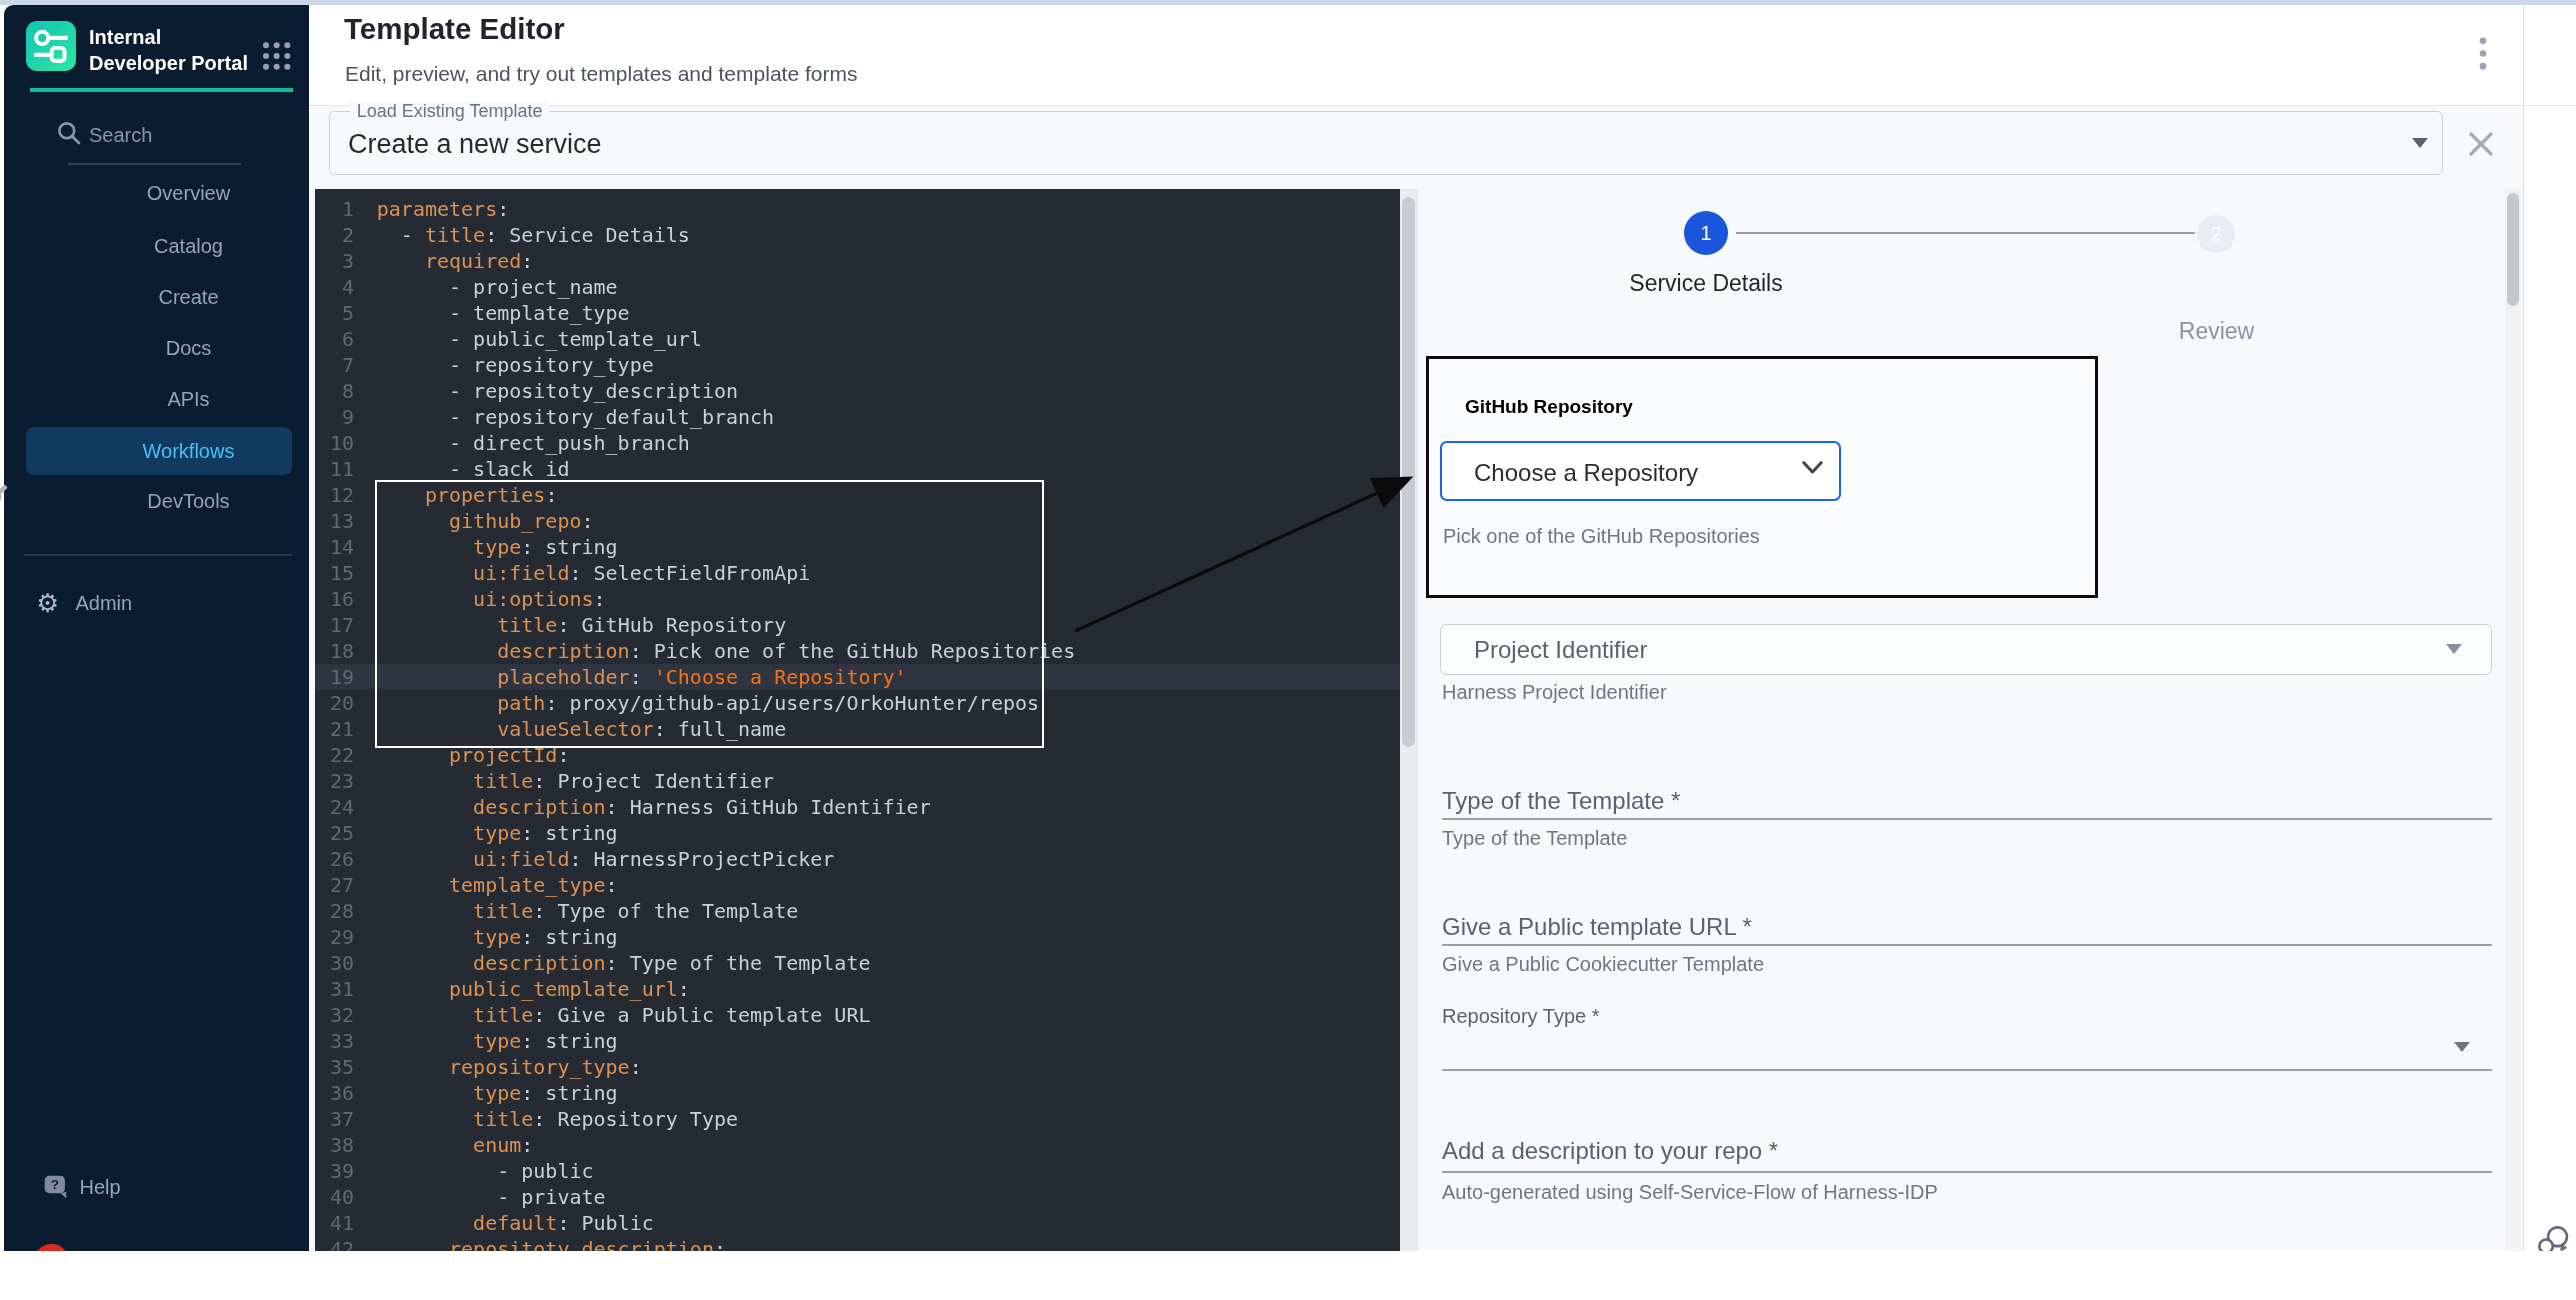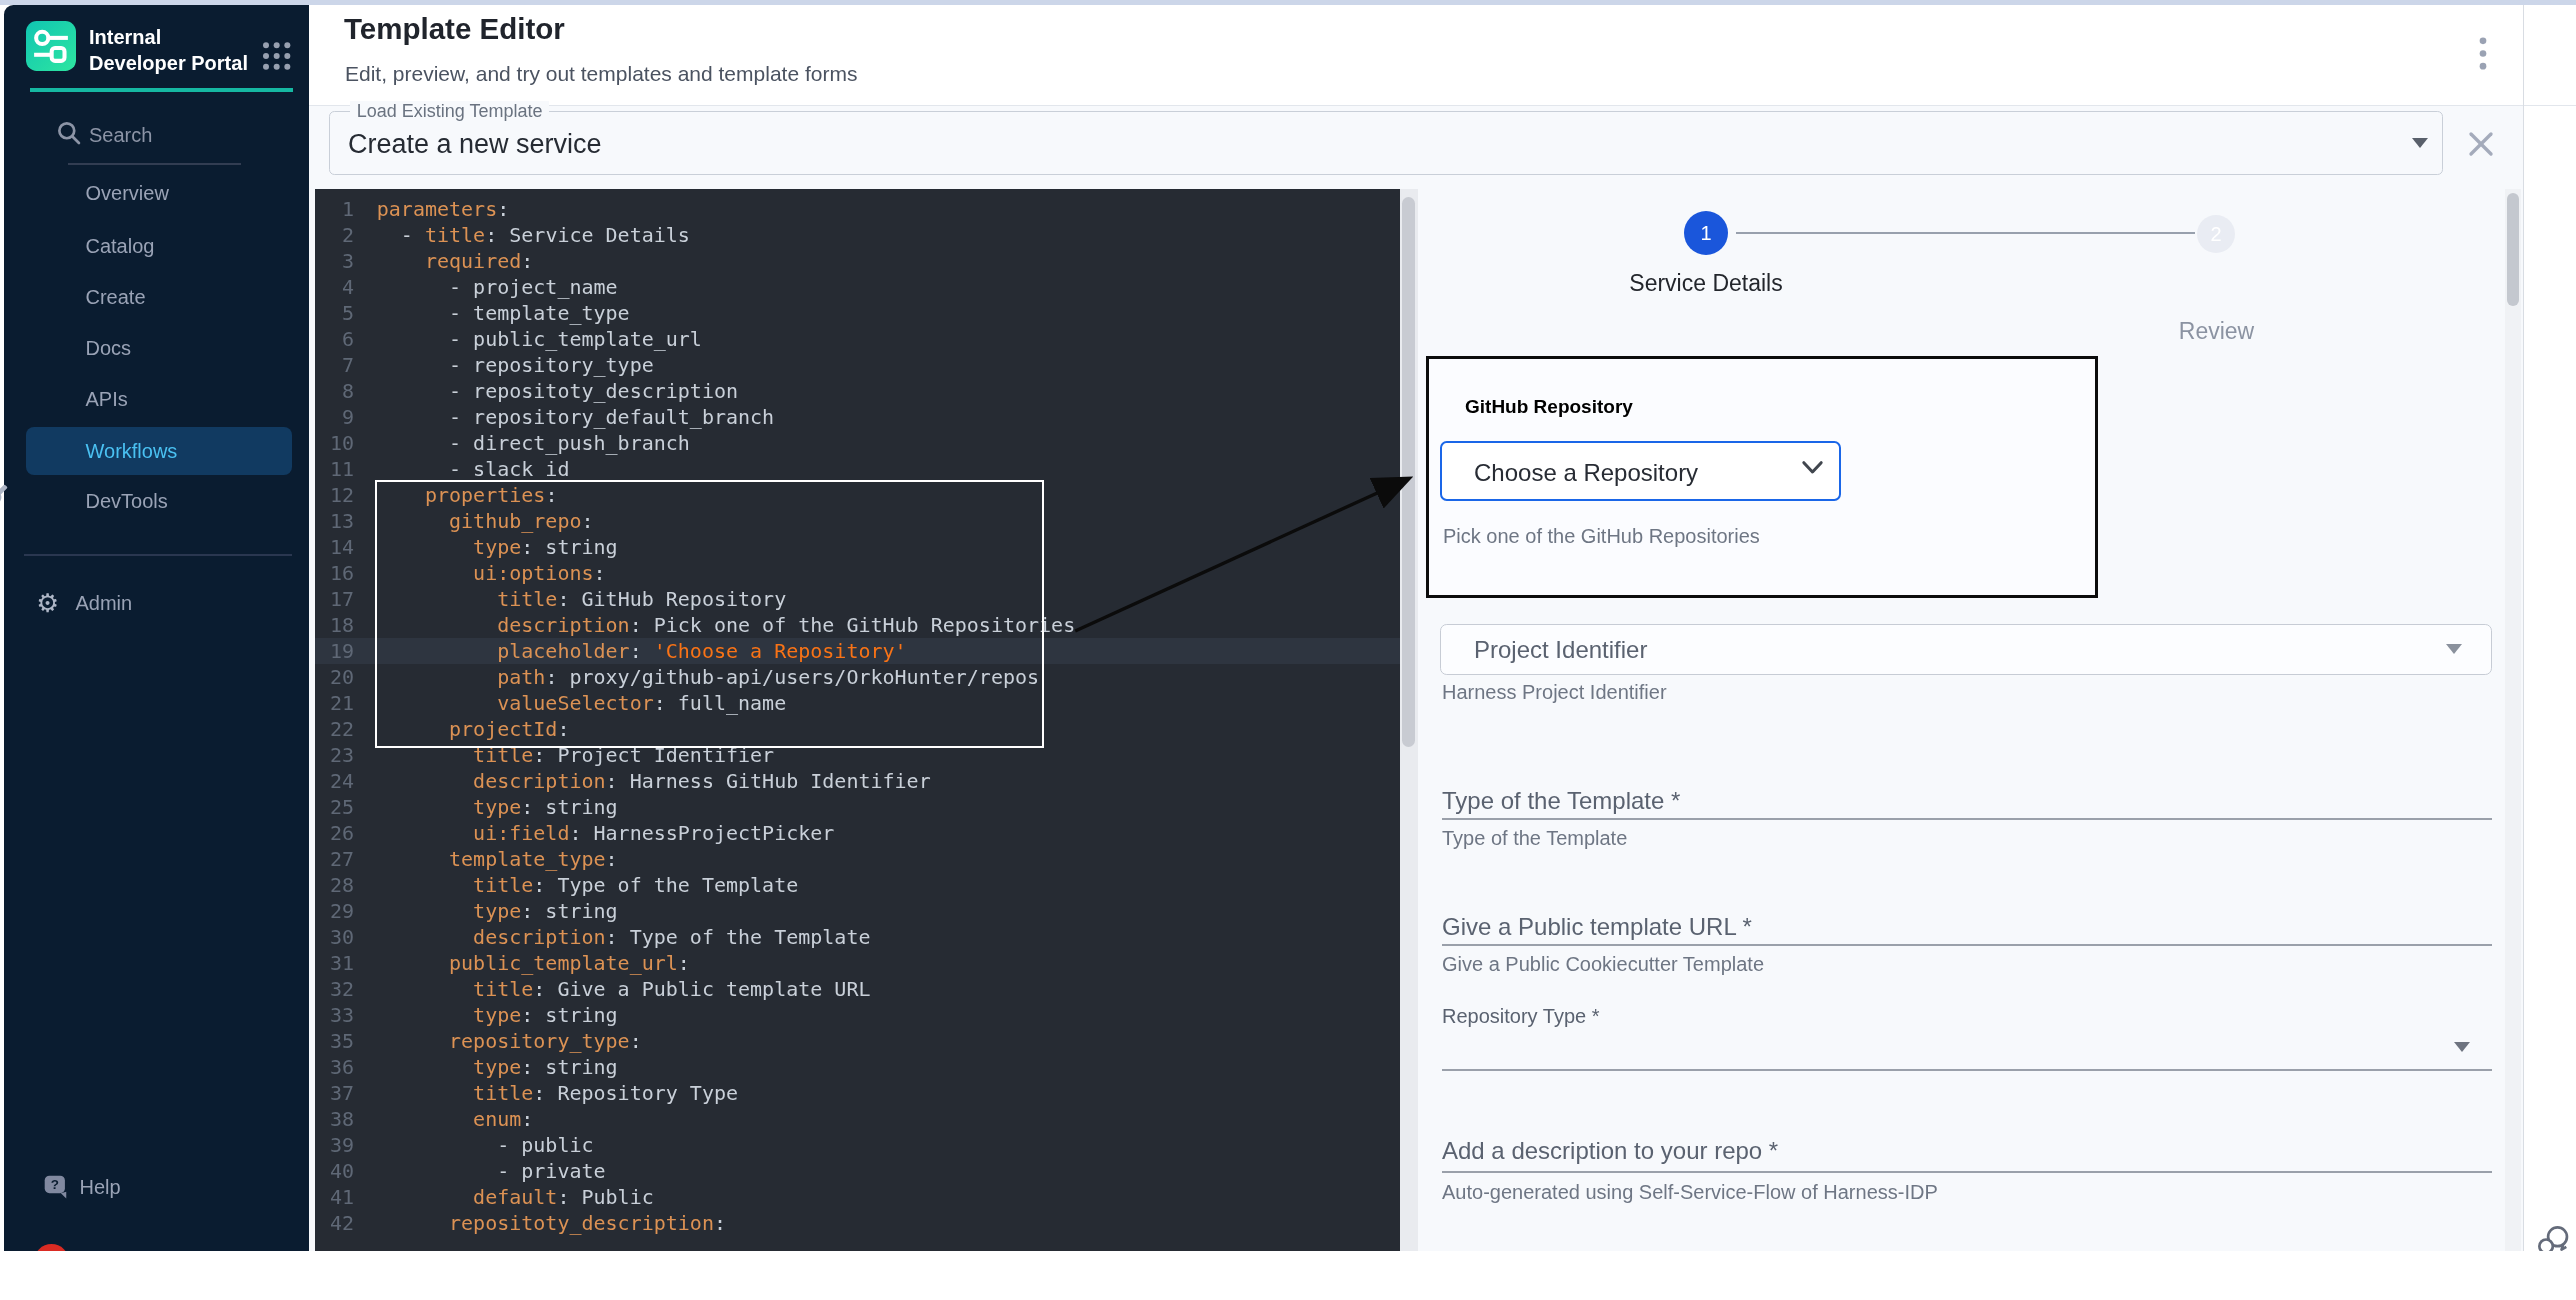--- a/index.html
+++ b/index.html
@@ -13,21 +13,21 @@
   
   .sidebar{left:4px;top:5.4px;width:305px;height:1291px;background:#0a1c30;border-radius:9.4px 0 0 9.4px;}
   .logo{left:25.5px;top:21.5px;width:50px;height:50px;border-radius:10.7px;
         background:linear-gradient(135deg,#10c5b2,#2ee6a0);}
   .brand{left:85px;top:20px;width:168px;color:#ffffff;font-size:20px;line-height:25.5px;font-weight:700;}
   .gridicon{left:254px;top:31px;}
   .tealline{left:25.5px;top:83px;width:263px;height:3.4px;background:#16b8a2;}
   .search-label{left:85px;top:119px;color:#8c94a6;font-size:20px;}
   .searchdivider{left:64px;top:158px;width:173px;height:1.3px;background:#323d52;}
   .nav-item{left:21.5px;width:266px;height:40px;color:#9aa3b6;font-size:20px;line-height:40px;
-            padding-left:60px;box-sizing:border-box;border-radius:8px;}
+            padding-left:60px;box-sizing:border-box;border-radius:8px;text-align:center;}
   .nav-item.active{background:#113a61;color:#4ac1f2;height:48px;line-height:48px;}
   .sidedivider{left:20px;top:549px;width:268px;height:1.3px;background:#2a3750;}
   .icon-slot{position:absolute;left:-42px;top:50%;transform:translateY(-50%);}
   .admin-row{left:21.5px;top:578px;width:266px;height:40px;color:#9aa3b6;font-size:20px;line-height:40px;}
   .help-row{left:21.5px;top:1162px;width:266px;height:40px;color:#9aa3b6;font-size:20px;line-height:40px;}
   .avatar{left:29.5px;top:1239px;width:35px;height:35px;border-radius:50%;background:#da2b23;color:#fff;
           font-size:14.8px;font-weight:700;text-align:center;line-height:35px;}
   .username{left:74px;top:1246px;color:#a7aec0;font-size:20px;}
 
   
@@ -212,20 +212,21 @@
         <div class="line"><span class="ln">5</span><span class="lc"><span class="tk-p">      - template_type</span></span></div>
         <div class="line"><span class="ln">6</span><span class="lc"><span class="tk-p">      - public_template_url</span></span></div>
         <div class="line"><span class="ln">7</span><span class="lc"><span class="tk-p">      - repository_type</span></span></div>
         <div class="line"><span class="ln">8</span><span class="lc"><span class="tk-p">      - repositoty_description</span></span></div>
         <div class="line"><span class="ln">9</span><span class="lc"><span class="tk-p">      - repository_default_branch</span></span></div>
         <div class="line"><span class="ln">10</span><span class="lc"><span class="tk-p">      - direct_push_branch</span></span></div>
         <div class="line"><span class="ln">11</span><span class="lc"><span class="tk-p">      - slack_id</span></span></div>
         <div class="line"><span class="ln">12</span><span class="lc"><span class="tk-p">    </span><span class="tk-k">properties</span><span class="tk-p">:</span></span></div>
         <div class="line"><span class="ln">13</span><span class="lc"><span class="tk-p">      </span><span class="tk-k">github_repo</span><span class="tk-p">:</span></span></div>
         <div class="line"><span class="ln">14</span><span class="lc"><span class="tk-p">        </span><span class="tk-k">type</span><span class="tk-p">: string</span></span></div>
+        <div class="line"><span class="ln">15</span><span class="lc"><span class="tk-p">        </span><span class="tk-k">ui:field</span><span class="tk-p">: SelectFieldFromApi</span></span></div>
         <div class="line"><span class="ln">16</span><span class="lc"><span class="tk-p">        </span><span class="tk-k">ui:options</span><span class="tk-p">:</span></span></div>
         <div class="line"><span class="ln">17</span><span class="lc"><span class="tk-p">          </span><span class="tk-k">title</span><span class="tk-p">: GitHub Repository</span></span></div>
         <div class="line"><span class="ln">18</span><span class="lc"><span class="tk-p">          </span><span class="tk-k">description</span><span class="tk-p">: Pick one of the GitHub Repositories</span></span></div>
         <div class="line active"><span class="ln">19</span><span class="lc"><span class="tk-p">          </span><span class="tk-k">placeholder</span><span class="tk-p">: </span><span class="tk-s">'Choose a Repository'</span></span></div>
         <div class="line"><span class="ln">20</span><span class="lc"><span class="tk-p">          </span><span class="tk-k">path</span><span class="tk-p">: proxy/github-api/users/OrkoHunter/repos</span></span></div>
         <div class="line"><span class="ln">21</span><span class="lc"><span class="tk-p">          </span><span class="tk-k">valueSelector</span><span class="tk-p">: full_name</span></span></div>
         <div class="line"><span class="ln">22</span><span class="lc"><span class="tk-p">      </span><span class="tk-k">projectId</span><span class="tk-p">:</span></span></div>
         <div class="line"><span class="ln">23</span><span class="lc"><span class="tk-p">        </span><span class="tk-k">title</span><span class="tk-p">: Project Identifier</span></span></div>
         <div class="line"><span class="ln">24</span><span class="lc"><span class="tk-p">        </span><span class="tk-k">description</span><span class="tk-p">: Harness GitHub Identifier</span></span></div>
         <div class="line"><span class="ln">25</span><span class="lc"><span class="tk-p">        </span><span class="tk-k">type</span><span class="tk-p">: string</span></span></div>

